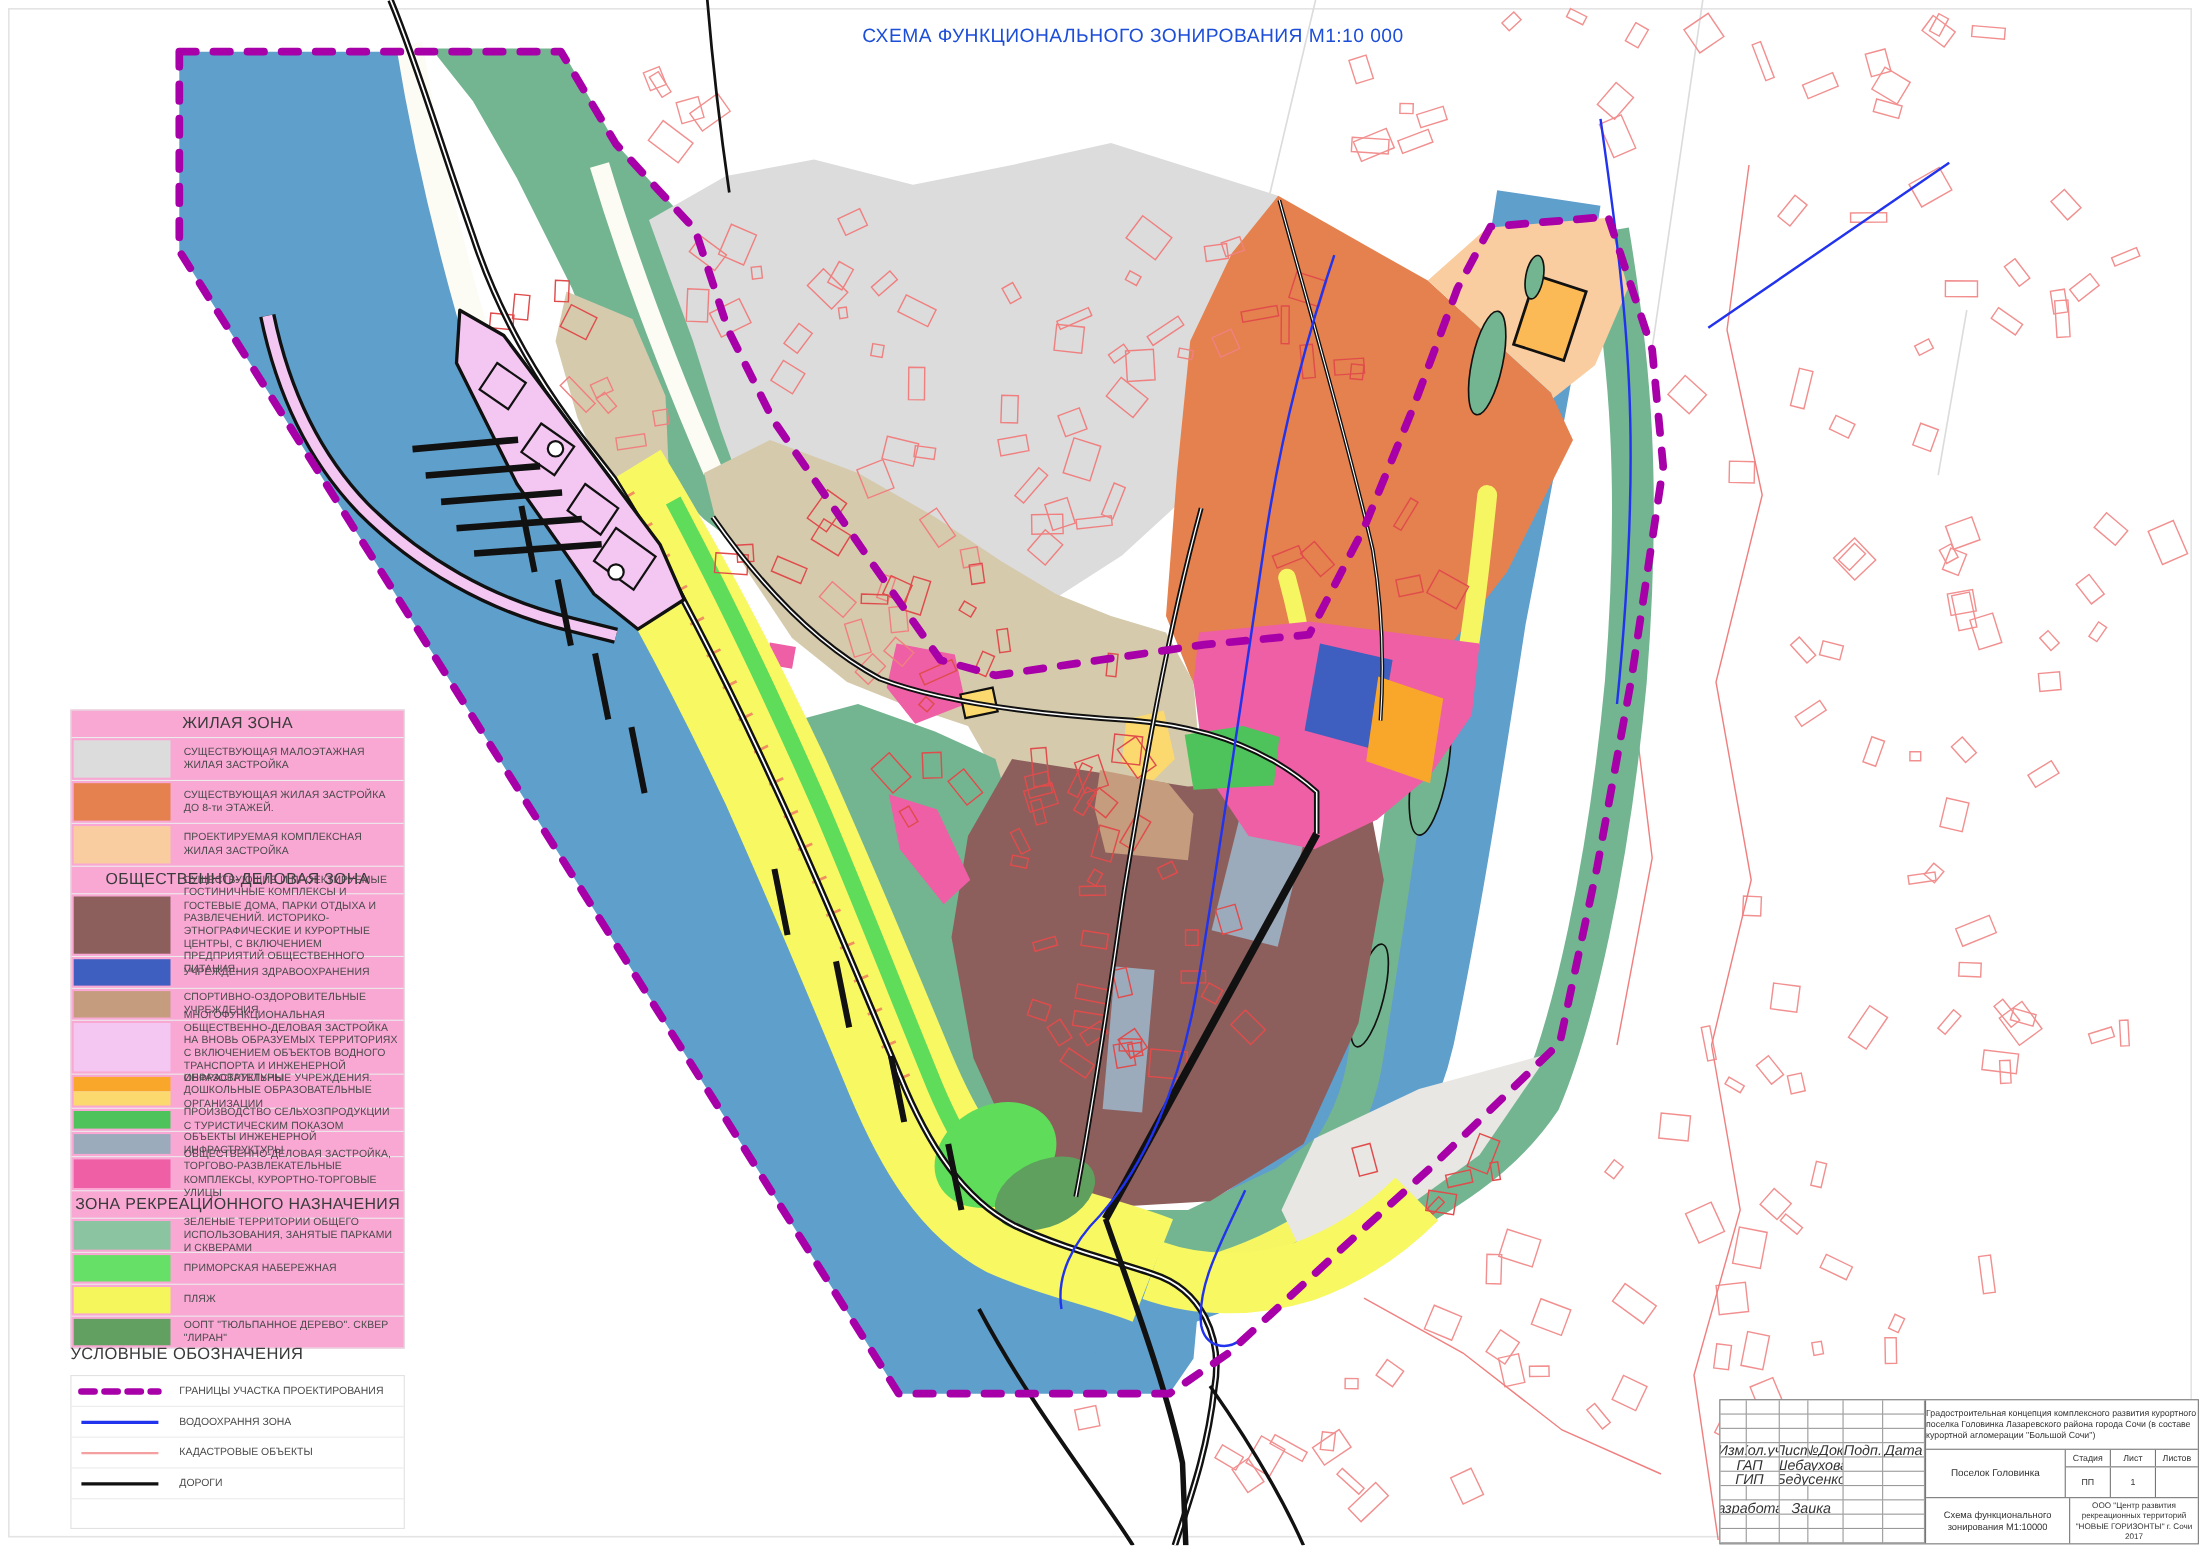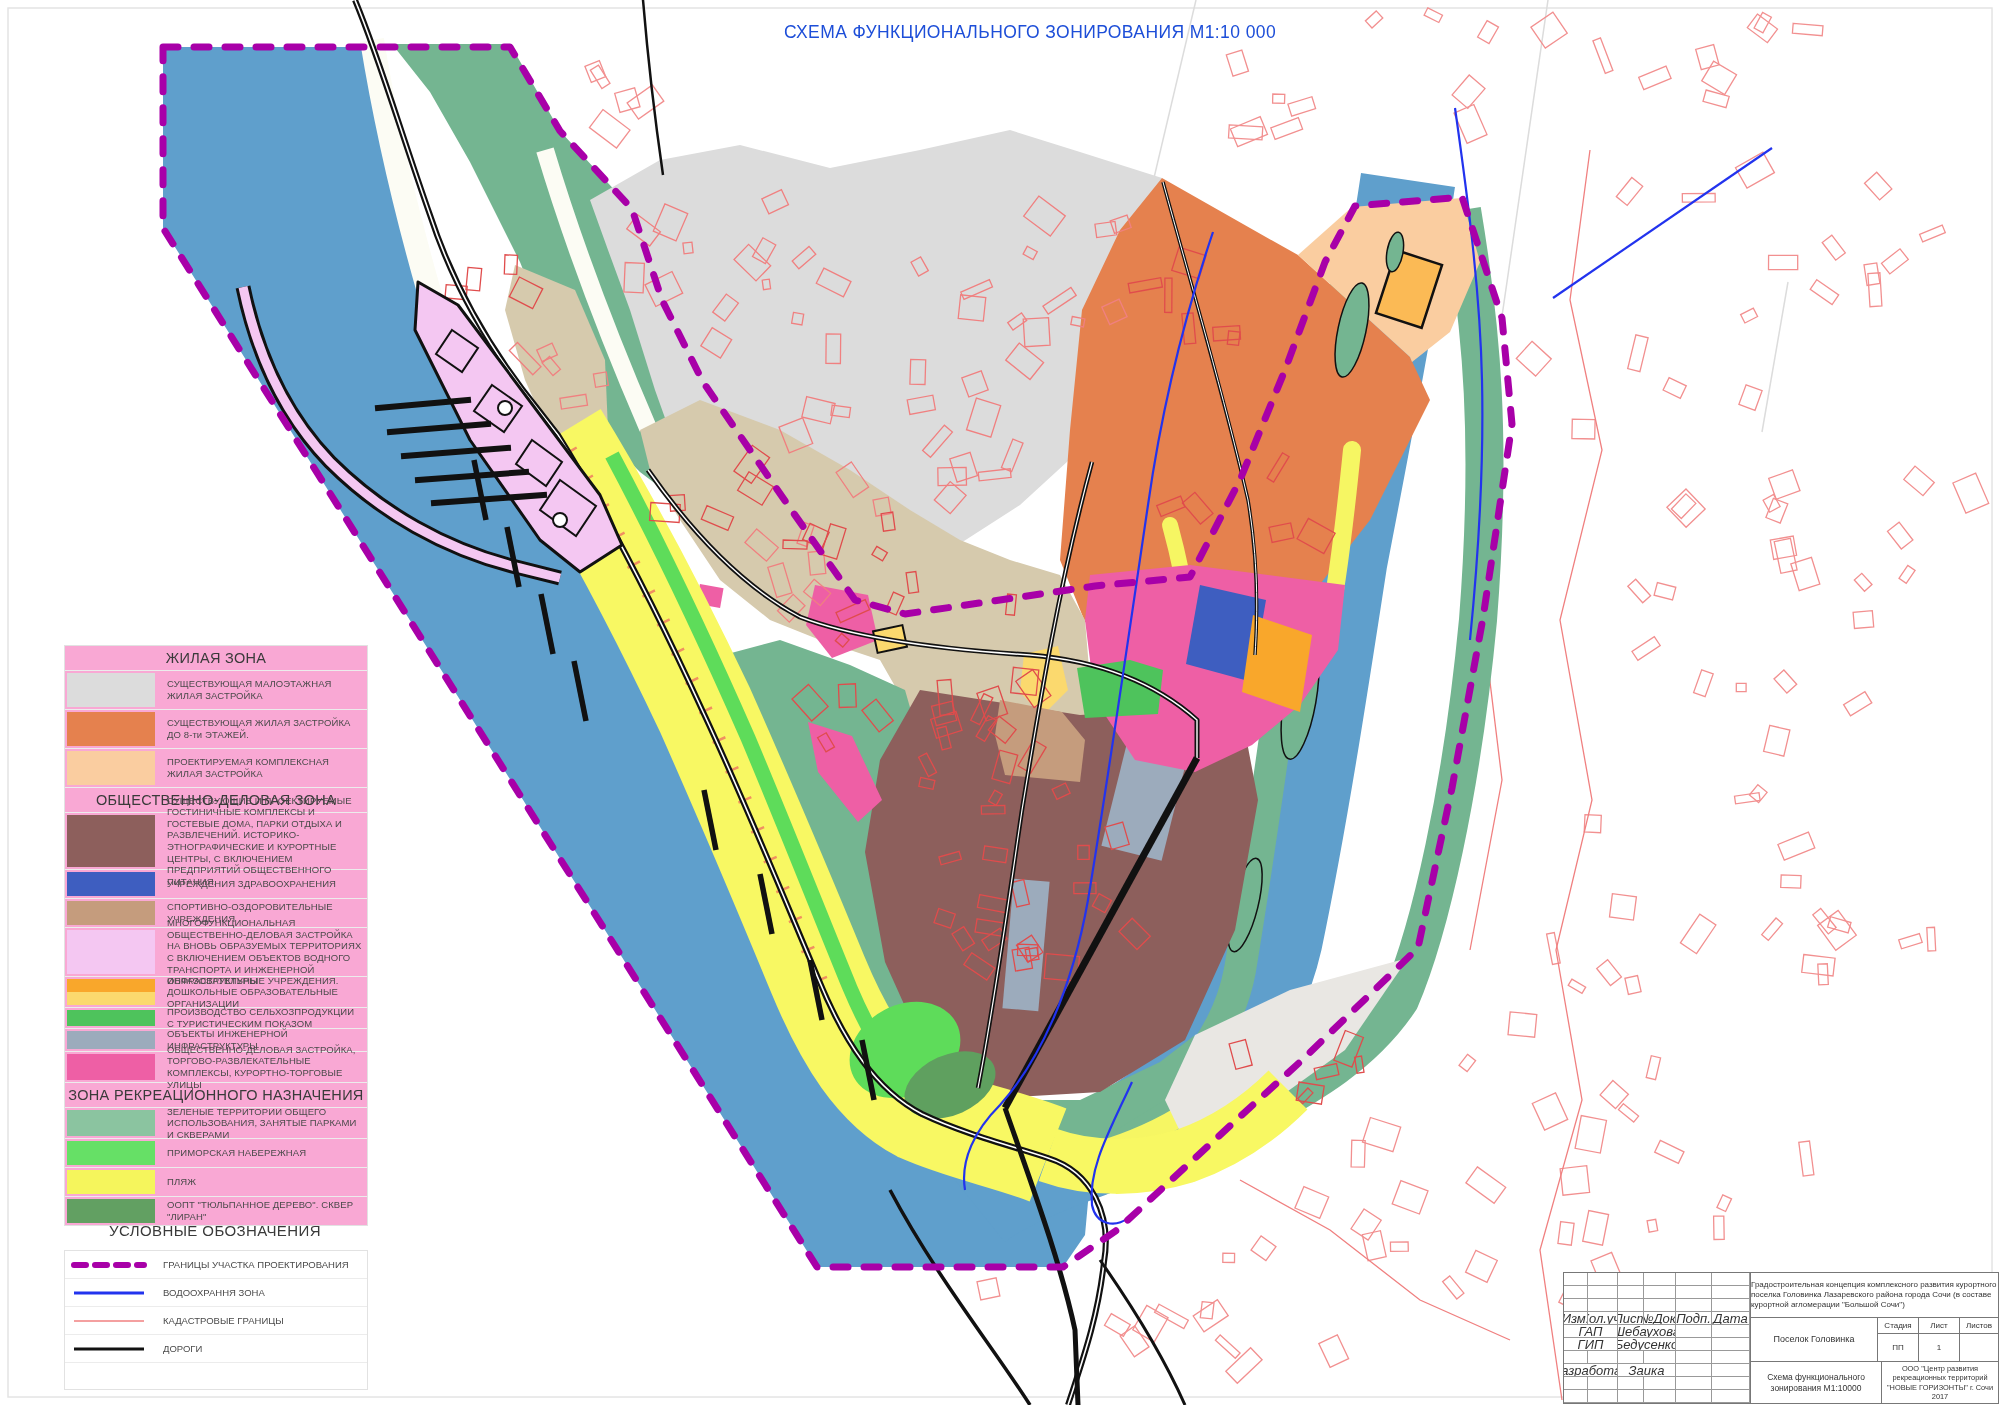--- a/index.html
+++ b/index.html
@@ -12,21 +12,21 @@
   .legend{position:absolute;left:64px;top:645px;width:302px;background:#f9a8d4;
           border:1px solid #e2e2e2;}
   .lhead{height:24px;display:flex;align-items:center;justify-content:center;
          font-size:14.5px;color:#3a3a3a;border-bottom:1px solid #ececec;letter-spacing:.3px;}
   .lrow{display:flex;align-items:stretch;border-bottom:1px solid #ececec;}
   .sw{width:88px;flex:0 0 88px;margin:2px;}
   .sw.split{display:flex;flex-direction:column;}
   .sw.split div{flex:1;}
   .lbl{flex:1;display:flex;align-items:center;font-size:9.5px;line-height:1.22;
        color:#4a4a4a;padding:2px 4px 2px 10px;letter-spacing:.1px;}
-  .symbols-head{position:absolute;left:64px;top:1222px;width:302px;text-align:center;
+  .symbols-head{position:absolute;left:64px;top:1222px;width:302px;text-align:left;
                 font-size:15px;color:#3a3a3a;letter-spacing:.4px;}
   .symtable{position:absolute;left:64px;top:1250px;width:302px;background:#fff;
             border:1px solid #e2e2e2;}
   .symrow{display:flex;align-items:center;height:27px;border-bottom:1px solid #ececec;}
   .symrow:last-child{border-bottom:none;}
   .symcell{width:88px;flex:0 0 88px;display:flex;align-items:center;justify-content:center;}
   .symlbl{flex:1;font-size:9.5px;color:#4a4a4a;padding-left:10px;}
   .symtable .pad{height:26px;}
   
   .stamp{position:absolute;left:1563px;top:1272px;width:434px;height:130px;
@@ -565,21 +565,21 @@
           </svg>
     </div>
     <div class="symlbl">ВОДООХРАННЯ ЗОНА</div>
   </div>
   <div class="symrow">
     <div class="symcell">
       <svg width="78" height="14">
             <line x1="4" y1="7" x2="74" y2="7" stroke-width="2" stroke="#F4A0A0"></line>
           </svg>
     </div>
-    <div class="symlbl">КАДАСТРОВЫЕ ГРАНИЦЫ</div>
+    <div class="symlbl">КАДАСТРОВЫЕ ОБЪЕКТЫ</div>
   </div>
   <div class="symrow">
     <div class="symcell">
       <svg width="78" height="14">
             <line x1="4" y1="7" x2="74" y2="7" stroke-width="3" stroke="#111111"></line>
           </svg>
     </div>
     <div class="symlbl">ДОРОГИ</div>
   </div>
   <div class="pad"></div>

